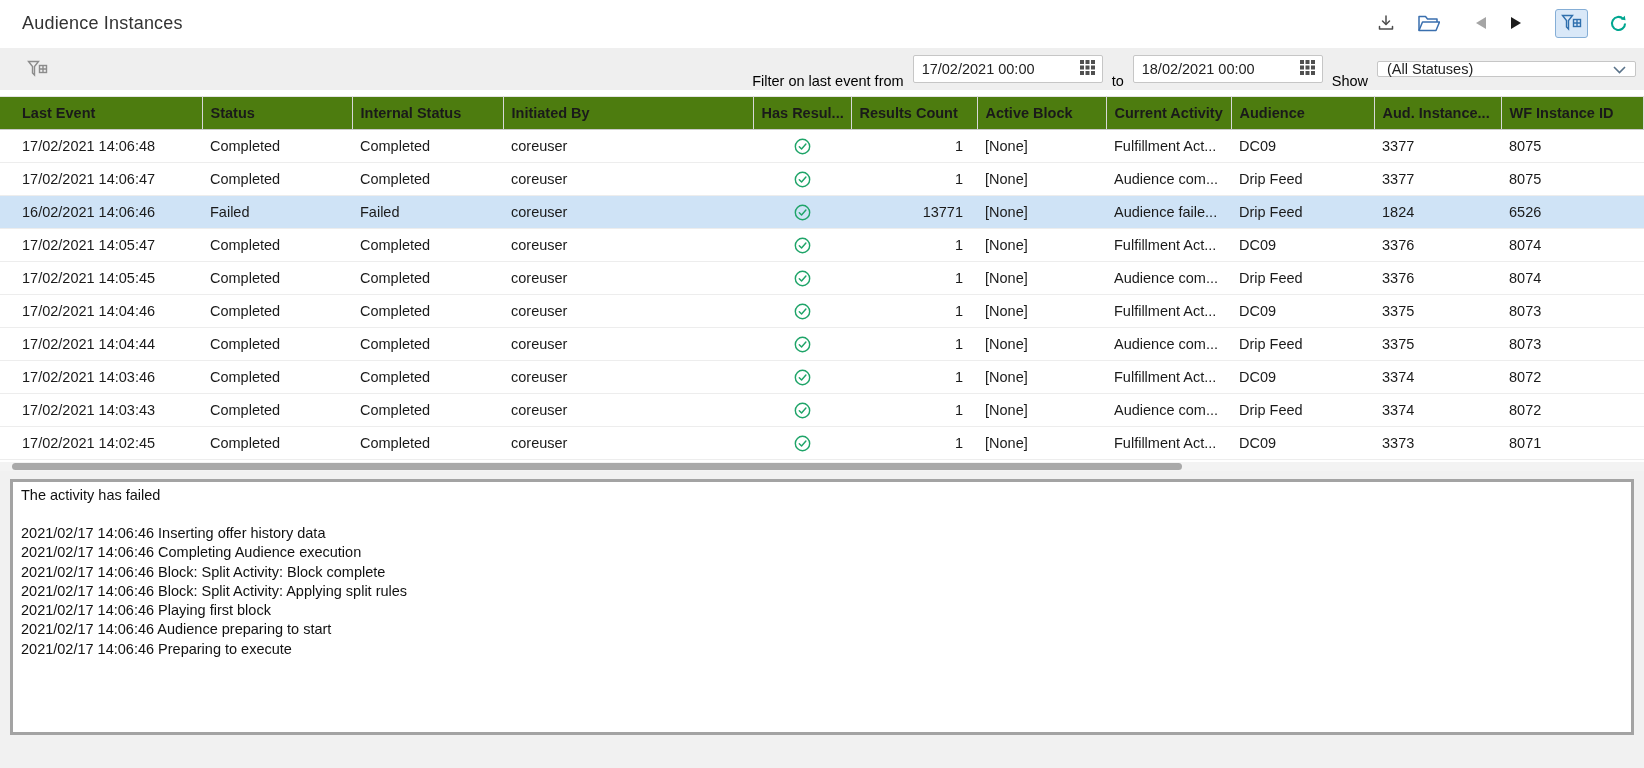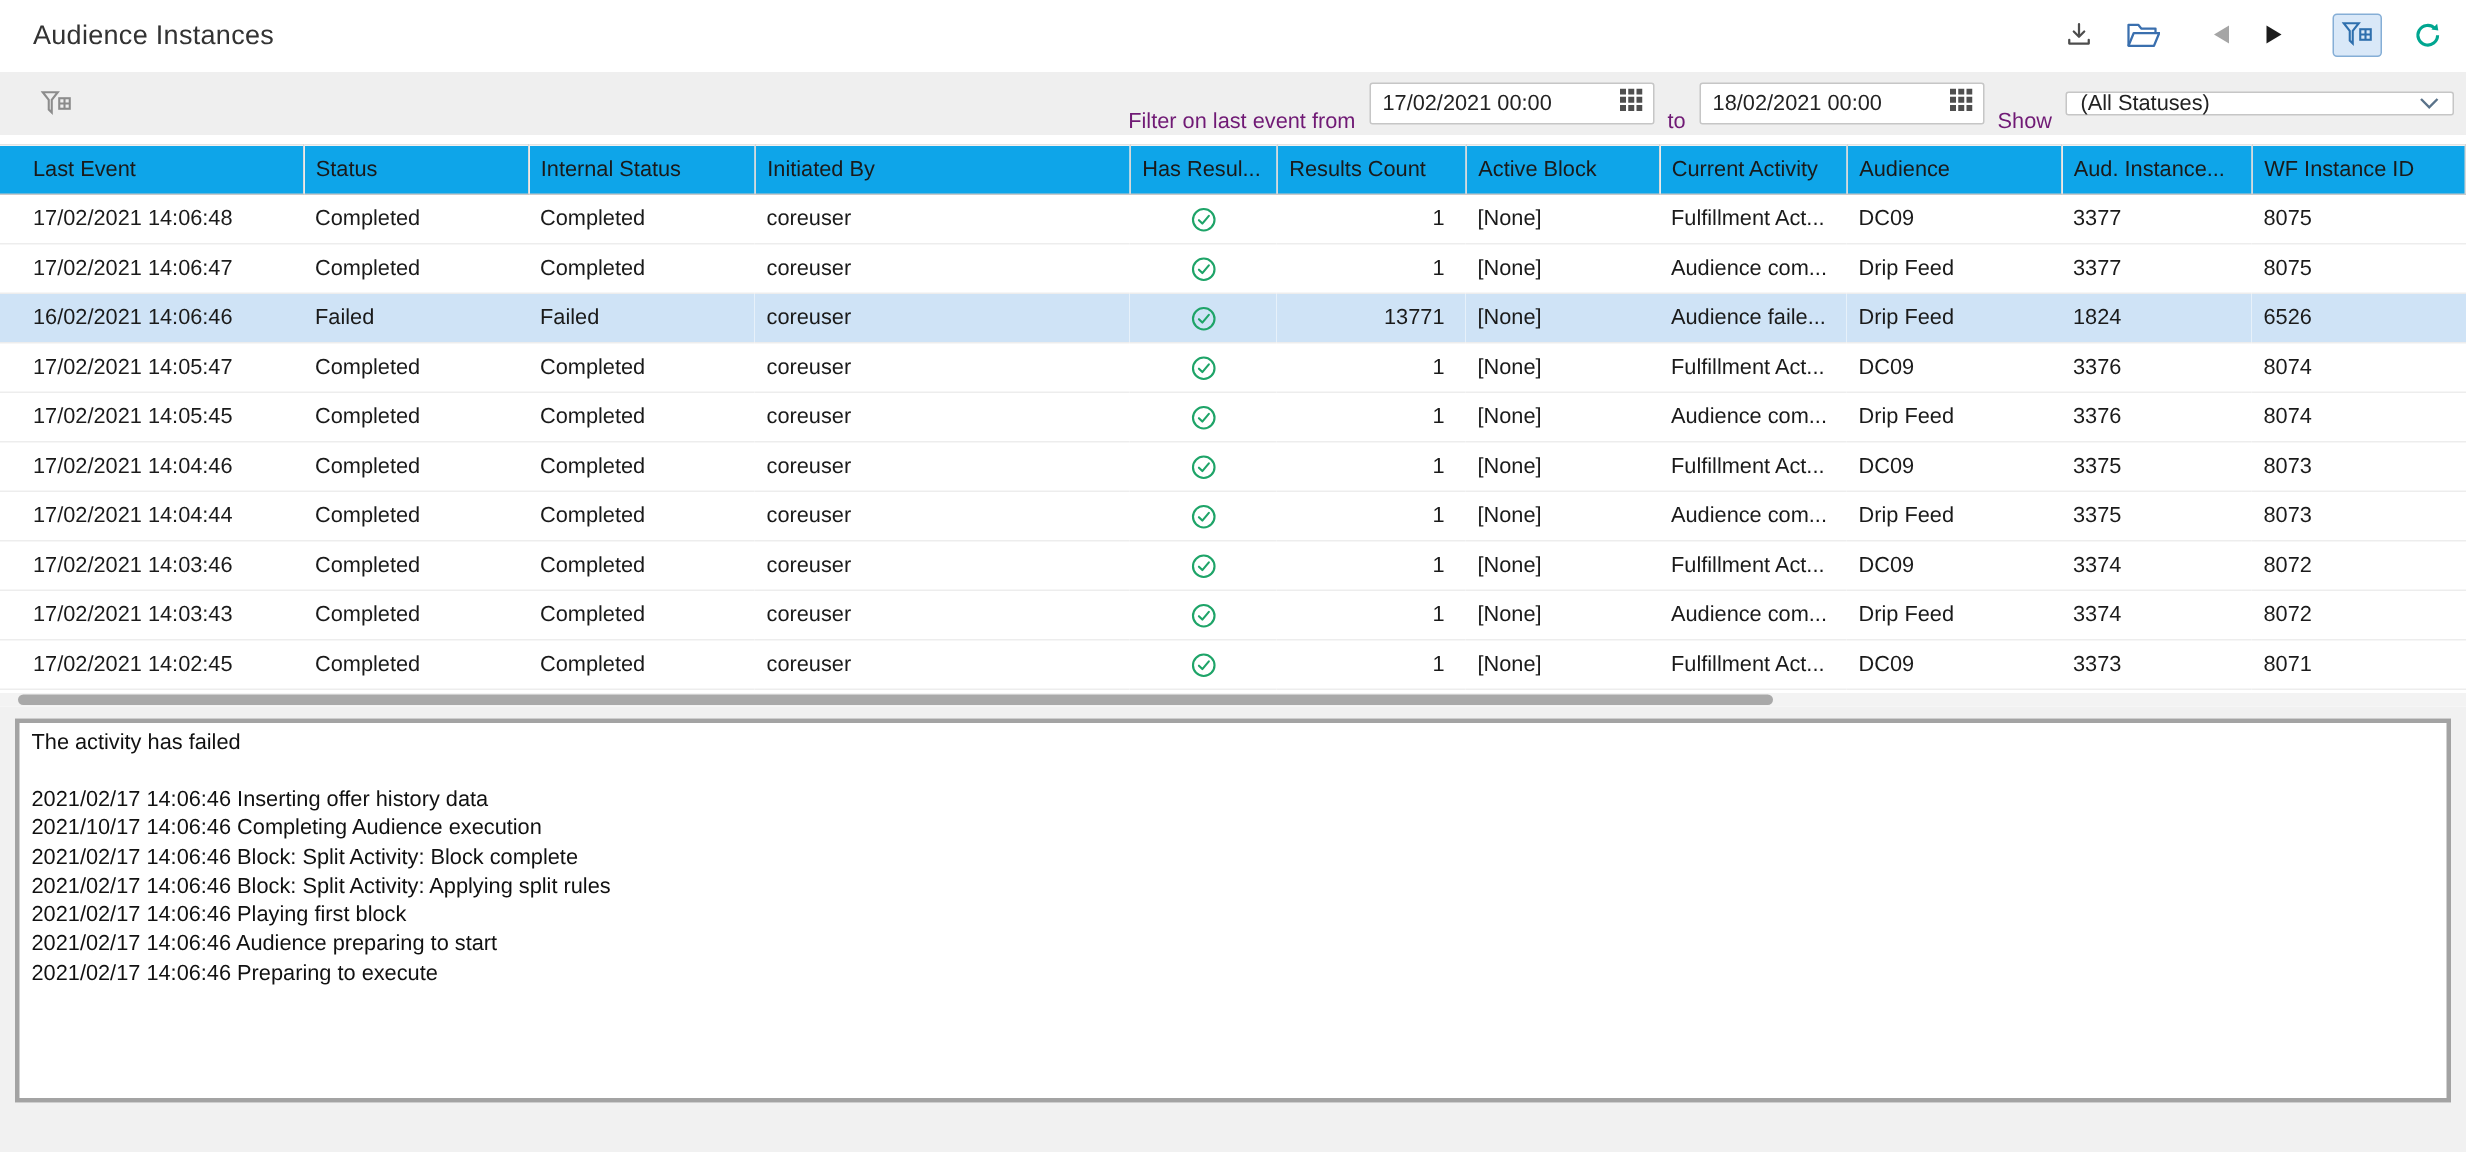--- a/index.html
+++ b/index.html
@@ -36,21 +36,21 @@
 
   
   .toolbar {
     margin-top: 2px;
     height: 42px; flex: 0 0 42px;
     background: #efefef;
     display: flex; align-items: center; justify-content: space-between;
     padding: 0 8px 0 25px;
   }
   .toolbar-right { display: flex; align-items: center; gap: 9px; }
-  .toolbar-label { font-size: 14.5px; color: #701a75; white-space: nowrap; margin-top: 23px; }
+  .toolbar-label { font-size: 14.5px; color: #000000; white-space: nowrap; margin-top: 23px; }
   .date-input {
     width: 190px; height: 28px;
     background: #ffffff; border: 1px solid #c6c6c6; border-radius: 2px;
     display: flex; align-items: center; justify-content: space-between;
     padding: 0 7px 0 8px; cursor: text;
   }
   .date-input .value { font-size: 14.5px; color: #222222; white-space: nowrap; }
   .select-box {
     width: 259px; height: 16px;
     background: #ffffff; border: 1px solid #c6c6c6; border-radius: 2px;
@@ -69,24 +69,24 @@
     flex: 0 0 auto;
   }
   th, td {
     font-size: 14.5px; color: #1a1a1a;
     text-align: left; vertical-align: middle;
     padding: 0 6px 0 8px;
     height: 33px;
     overflow: hidden; white-space: nowrap; text-overflow: ellipsis;
   }
   th {
-    font-weight: normal;
+    font-weight: bold;
     border-right: 1px solid #d8d8d8;
     border-bottom: 1px solid #c9c9c9;
-    background: #0ea5e9;
+    background: #4d7c0f;
     margin-top: 20px;
   }
   td { border-bottom: 1px solid #ededed; }
   tr.selected td { background: #cfe3f6; }
   .col-last_event      { width: 202px; padding-left: 22px; }
   .col-status          { width: 150px; }
   .col-internal_status { width: 151px; }
   .col-initiated_by    { width: 250px; }
   .col-has_results     { width: 98px; }
   .col-results_count   { width: 126px; }
@@ -427,21 +427,21 @@
 
   <div class="hscroll">
     <div class="hscroll-thumb"></div>
   </div>
 
   <div class="bottom-section">
     <div class="details-panel">
       <div class="details-title">The activity has failed</div>
       <div class="log-lines" id="log-lines">
           <div class="log-line">2021/02/17 14:06:46 Inserting offer history data</div>
-          <div class="log-line">2021/10/17 14:06:46 Completing Audience execution</div>
+          <div class="log-line">2021/02/17 14:06:46 Completing Audience execution</div>
           <div class="log-line">2021/02/17 14:06:46 Block: Split Activity: Block complete</div>
           <div class="log-line">2021/02/17 14:06:46 Block: Split Activity: Applying split rules</div>
           <div class="log-line">2021/02/17 14:06:46 Playing first block</div>
           <div class="log-line">2021/02/17 14:06:46 Audience preparing to start</div>
           <div class="log-line">2021/02/17 14:06:46 Preparing to execute</div>
         </div>
     </div>
   </div>
 
 </div>

